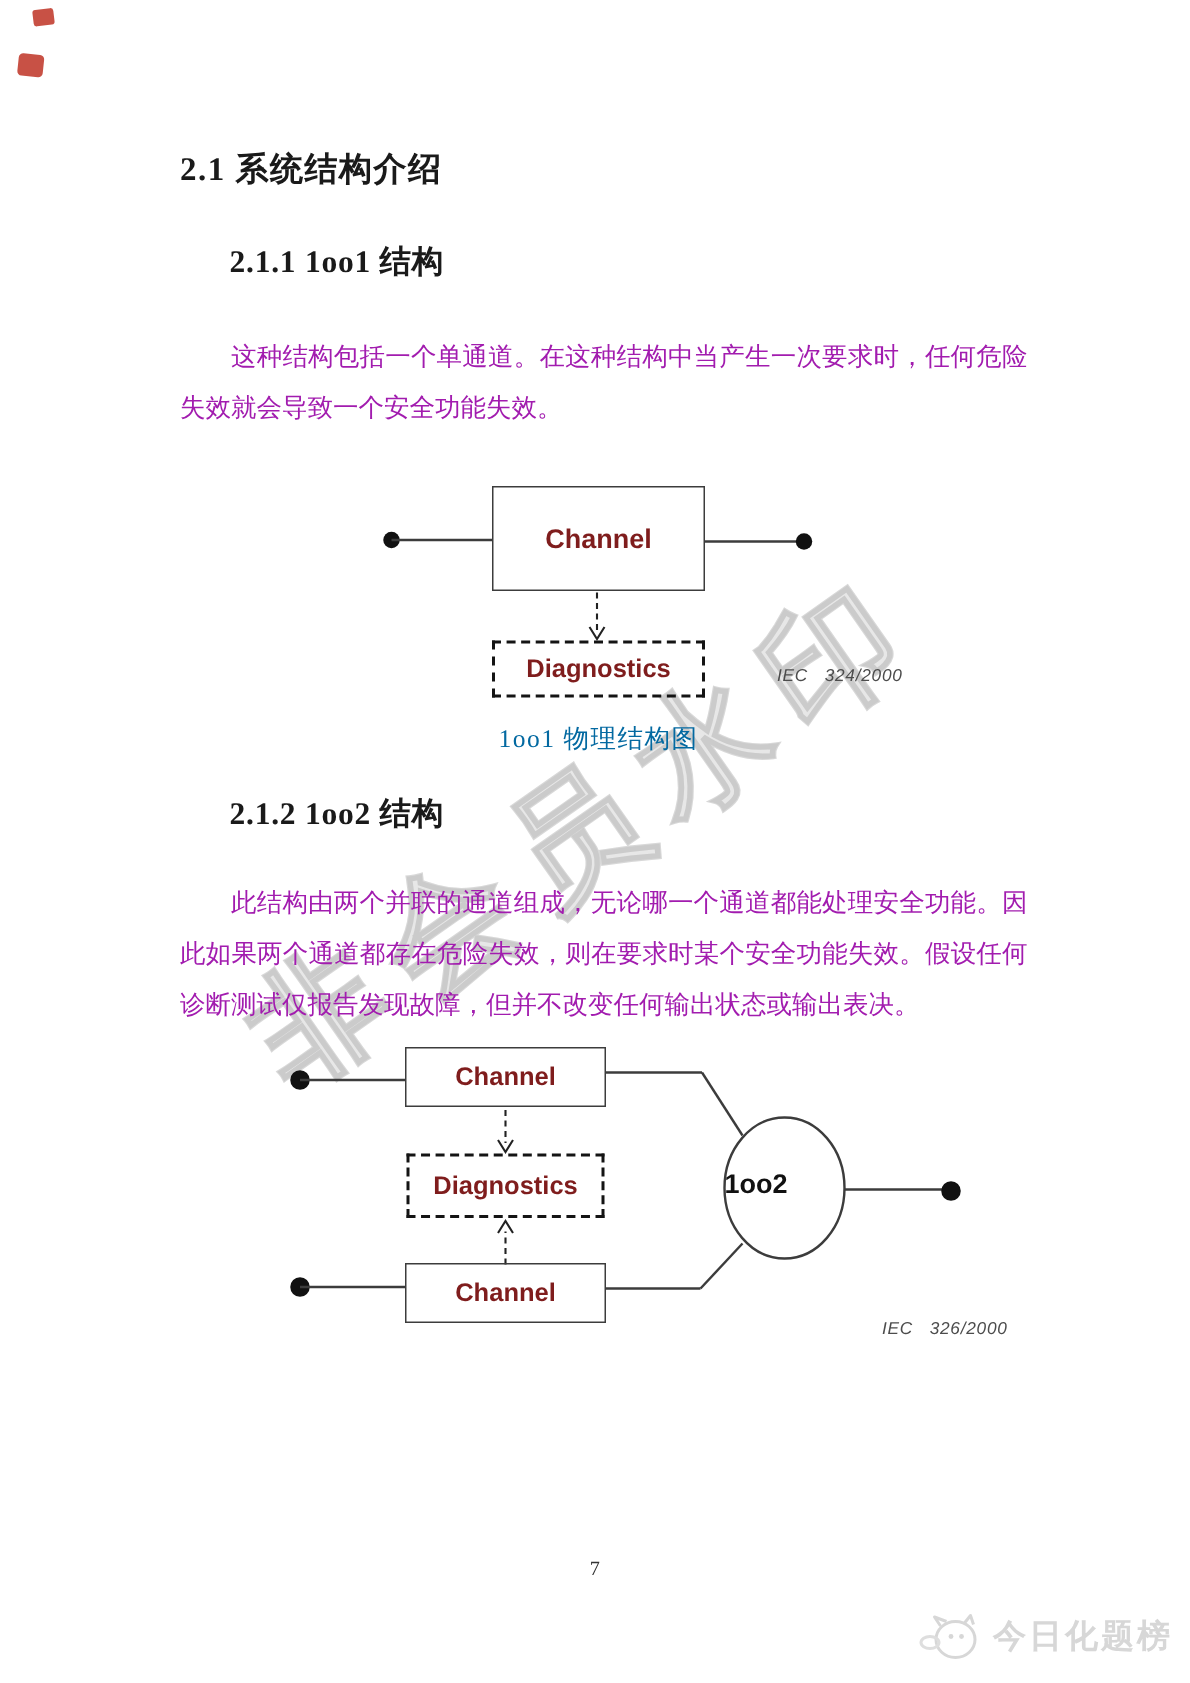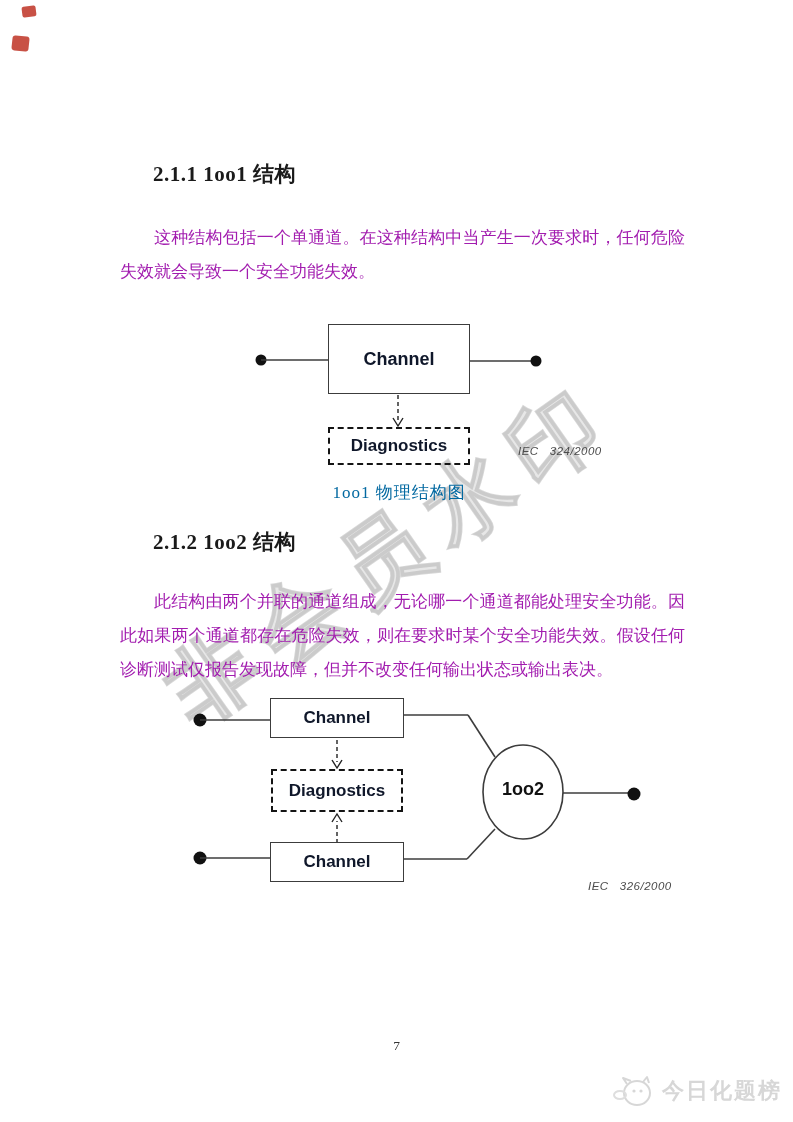--- a/index.html
+++ b/index.html
@@ -34,32 +34,32 @@
   }
   .para.p1{top:221px;}
   .para.p2{top:585px;}
   
   .dbox{
     position:absolute;
     border:1.6px solid #3c3c3c;
     display:flex;align-items:center;justify-content:center;
     background:transparent;
     font-family:"Liberation Sans","DejaVu Sans",sans-serif;
-    font-weight:700;font-size:18px;color:#0f172a;
+    font-weight:700;font-size:18px;color:#7f1d1d;
     box-sizing:border-box;
   }
   .dbox.dashed{border:2.4px dashed #141414;}
   .ch1{left:328px;top:324px;width:142px;height:70px;}
   .dg1{left:328px;top:427px;width:142px;height:38px;font-size:17px;}
   .ch2a{left:270px;top:698px;width:134px;height:40px;font-size:17px;}
   .dg2{left:271px;top:769px;width:132px;height:43px;font-size:17px;}
   .ch2b{left:270px;top:842px;width:134px;height:40px;font-size:17px;}
   .voter-label{
     position:absolute;left:483px;top:779px;width:80px;
-    text-align:center;
+    text-align:left;
     font-family:"Liberation Sans","DejaVu Sans",sans-serif;
     font-weight:700;font-size:18px;color:#111;
   }
   
   .wires{position:absolute;left:0;top:0;width:793px;height:1122px;}
   
   .iec{
     position:absolute;
     font-family:"Liberation Sans","DejaVu Sans",sans-serif;
     font-style:italic;font-size:11.5px;color:#4c4c4c;
@@ -107,20 +107,21 @@
 </head>
 <body>
 
 <div class="page">
 
   <div class="redmark m1"></div>
   <div class="redmark m2"></div>
 
   <div class="wm-diagonal">非会员水印</div>
 
+  <div class="h-main">2.1  系统结构介绍</div>
   <div class="h-sub s1">2.1.1 1oo1 结构</div>
 
   <div class="para p1">这种结构包括一个单通道。在这种结构中当产生一次要求时，任何危险失效就会导致一个安全功能失效。</div>
 
   <svg class="wires" viewBox="0 0 793 1122" xmlns="http://www.w3.org/2000/svg">
 
     <circle cx="261" cy="360" r="5.5" fill="#111"></circle>
     <line x1="261" y1="360" x2="328" y2="360" stroke="#3c3c3c" stroke-width="1.6"></line>
     <line x1="470" y1="361" x2="535" y2="361" stroke="#3c3c3c" stroke-width="1.6"></line>
     <circle cx="536" cy="361" r="5.5" fill="#111"></circle>

